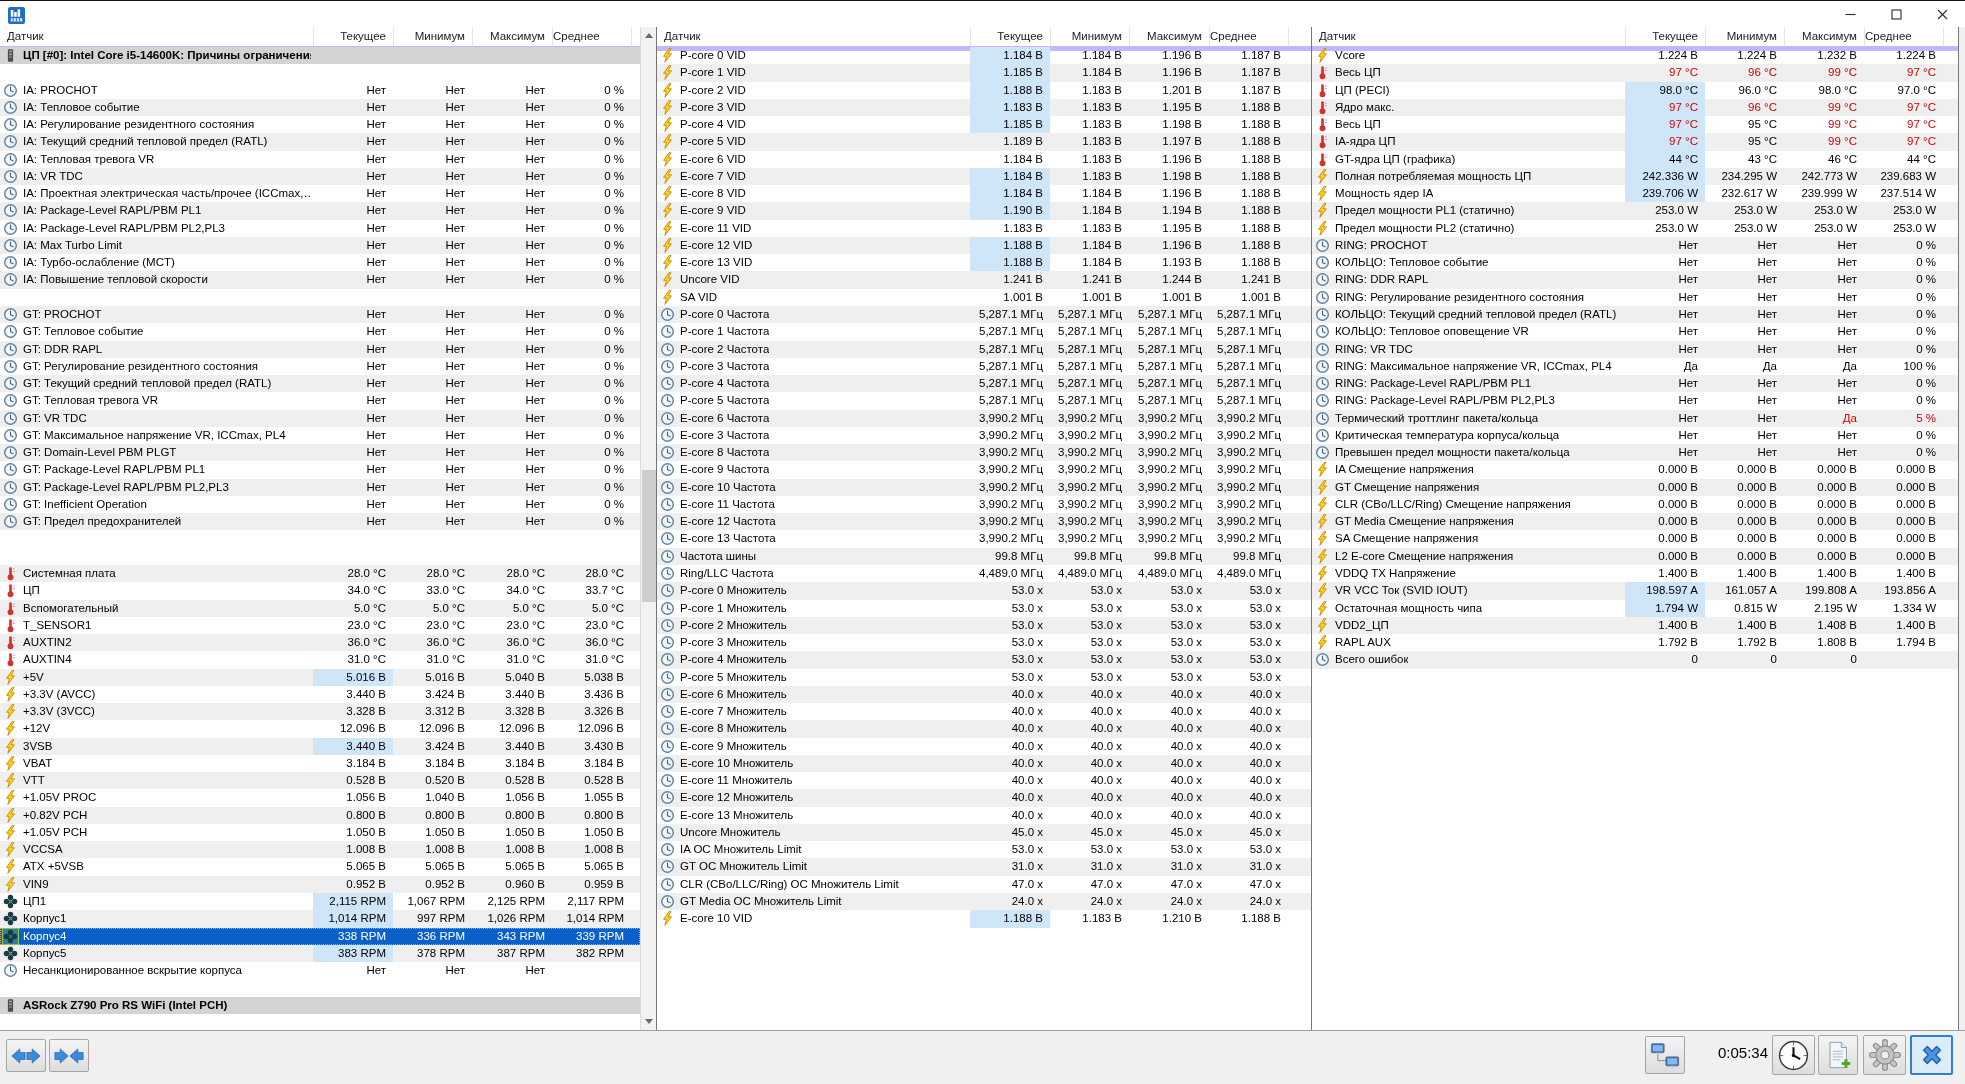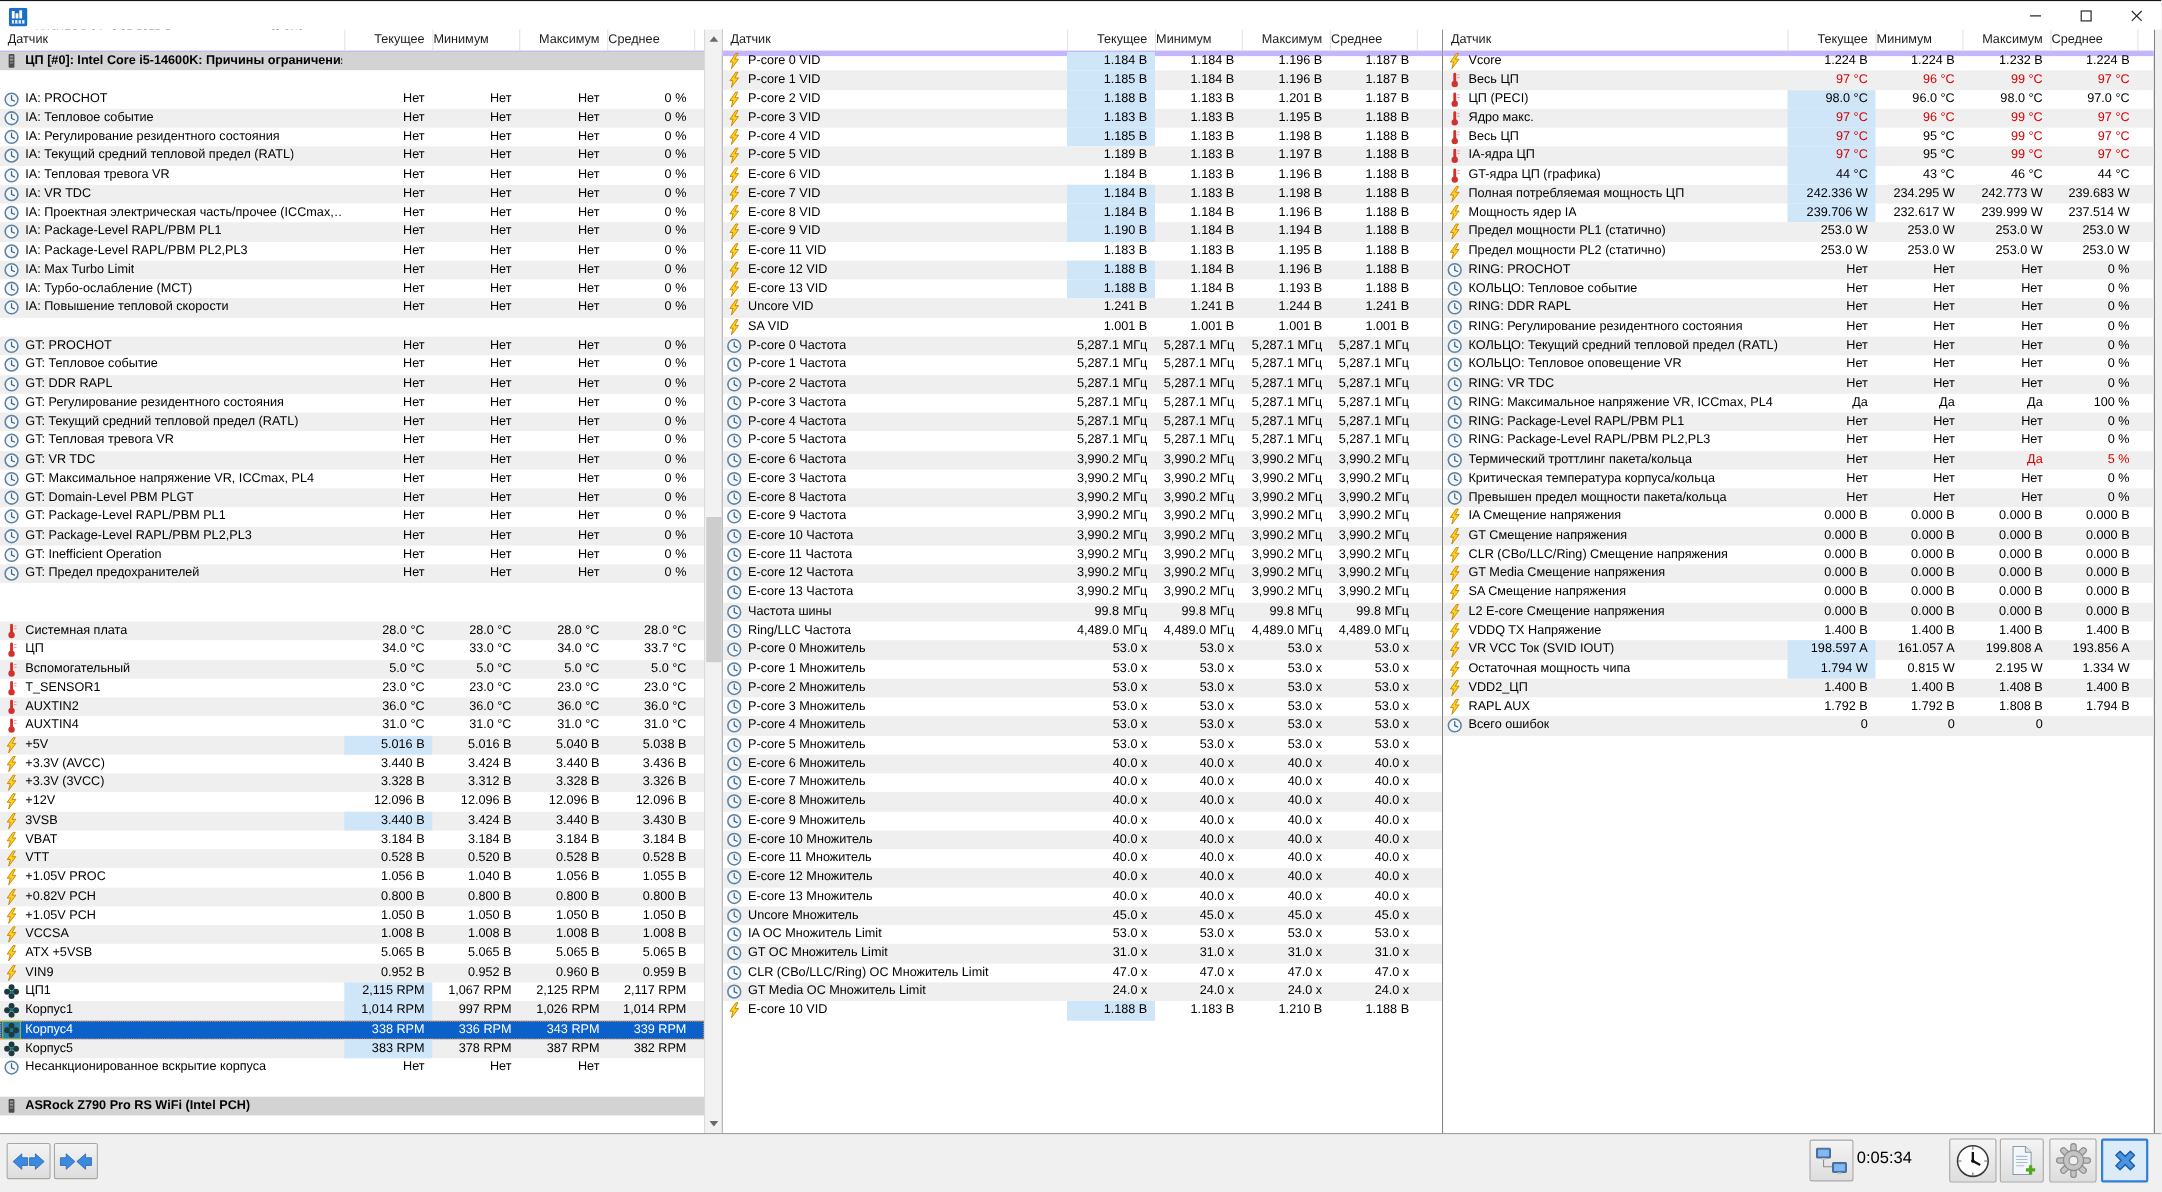--- a/index.html
+++ b/index.html
@@ -18,21 +18,21 @@
   .wbtn.min{right:92px}.wbtn.max{right:46px}.wbtn.close{right:0}
   
   .panel{position:absolute;top:27px;height:1003px;background:#fff;border-right:1px solid #757575;box-sizing:content-box}
   .p0{left:0;width:656px}
   .p1{left:657px;width:654px}
   .p2{left:1312px;width:646px}
   .phead{position:relative;height:19px;border-bottom:5px solid #c4b5fd;background:#fff}
   .hc{position:absolute;top:0;height:19px;line-height:19px;color:#1c1c1c;box-sizing:border-box;white-space:nowrap}
   .hc.name{left:7px}
   .hc.c1{left:313px;width:80px;text-align:right;padding-right:7px;border-left:1px solid #e4e4e4}
-  .hc.c2{left:393px;width:79px;text-align:left;padding-right:7px;border-left:1px solid #e4e4e4}
+  .hc.c2{left:393px;width:79px;text-align:right;padding-right:7px;border-left:1px solid #e4e4e4}
   .hc.c3{left:472px;width:80px;text-align:right;padding-right:7px;border-left:1px solid #e4e4e4}
   .hc.c4{left:552px;width:79px;text-align:left;padding-right:7px;border-left:1px solid #e4e4e4}
   .hc.end{left:631px;width:1px;border-left:1px solid #e4e4e4}
   .rows{position:absolute;top:20px;left:0;bottom:0;width:100%;overflow:hidden}
   .p0 .rows{width:640px}
   .row{position:relative;height:17.27px;line-height:17.3px;white-space:nowrap}
   .row.alt{background:#efefef}
   .row.blank{background:#fff}
   .row.section{background:#d3d3d3;font-weight:bold}
   .row .icon{position:absolute;left:3px;top:1px;width:15px;height:15px}
@@ -56,21 +56,21 @@
   .sarr.up::after{top:5px;border-bottom:5px solid #6a6a6a}
   .sarr.down::after{top:7px;border-top:5px solid #6a6a6a}
   .sthumb{position:absolute;left:1px;width:14px;top:443px;height:132px;background:#cdcdcd}
   
   .statusbar{position:absolute;left:0;top:1030px;width:100%;height:54px;background:#f0f0f0;border-top:1px solid #9f9f9f;box-sizing:border-box}
   .sbtn{position:absolute;display:flex;align-items:center;justify-content:center;
     background:linear-gradient(#f4f4f4,#dddddd);border:1px solid #a6a6a6;border-radius:2px;box-sizing:border-box}
   .b1{left:6px;top:8px;width:40px;height:33px}
   .b2{left:49px;top:8px;width:40px;height:33px}
   .r-net{left:1645px;top:5px;width:40px;height:38px}
-  .elapsed{position:absolute;left:1688px;top:13px;width:80px;font-size:15px;color:#000}
+  .elapsed{position:absolute;left:1688px;top:13px;width:80px;text-align:right;font-size:15px;color:#000}
   .r-clock{left:1772px;top:4px;width:43px;height:40px}
   .r-report{left:1818px;top:4px;width:40px;height:40px}
   .r-gear{left:1863px;top:4px;width:43px;height:40px}
   .r-close{left:1910px;top:4px;width:43px;height:40px;border:2px solid #2f7fd6;background:#dcebf8}
 </style>
 </head>
 <body>
 
 <div class="titlebar">
   <span class="logo">

